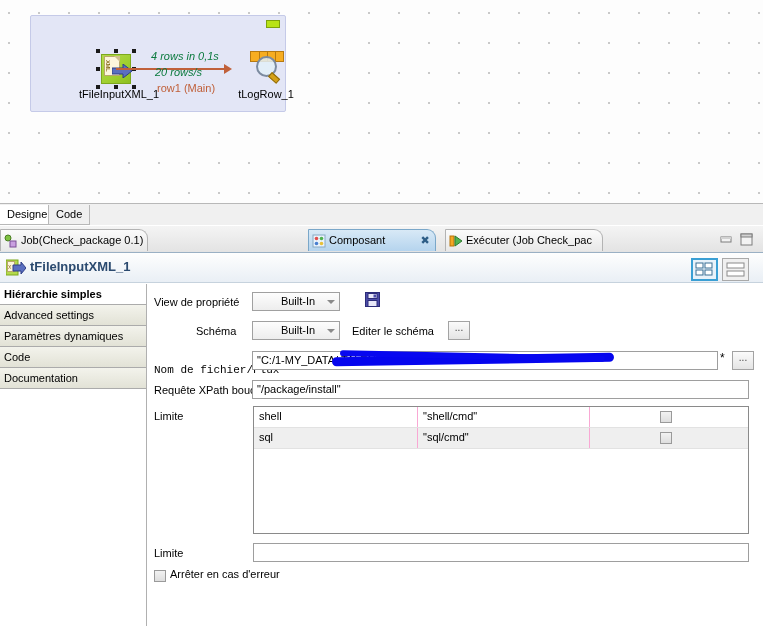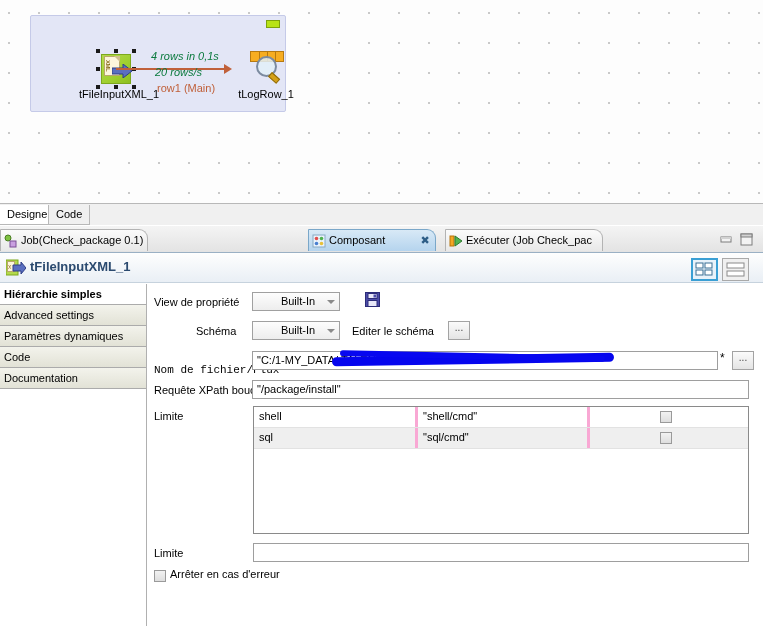--- a/index.html
+++ b/index.html
@@ -471,21 +471,21 @@
   }
   .map-row.alt { background: #efefef; }
   .mr-cell {
     position: absolute;
     top: 0;
     height: 20px;
     line-height: 19px;
     font-size: 11px;
     padding-left: 5px;
     box-sizing: border-box;
-    border-right: 3px solid #f9a8d4;
+    border-right: 1px solid #f9a8d4;
     white-space: nowrap;
   }
   .mr-col0 { left: 0;   width: 164px; }
   .mr-col1 { left: 164px; width: 172px; }
   .mr-col2 { left: 336px; width: 158px; border-right: none; }
   .row-check {
     position: absolute;
     left: 70px; top: 4px;
     width: 12px; height: 12px;
     border: 1px solid #9a9a9a;

